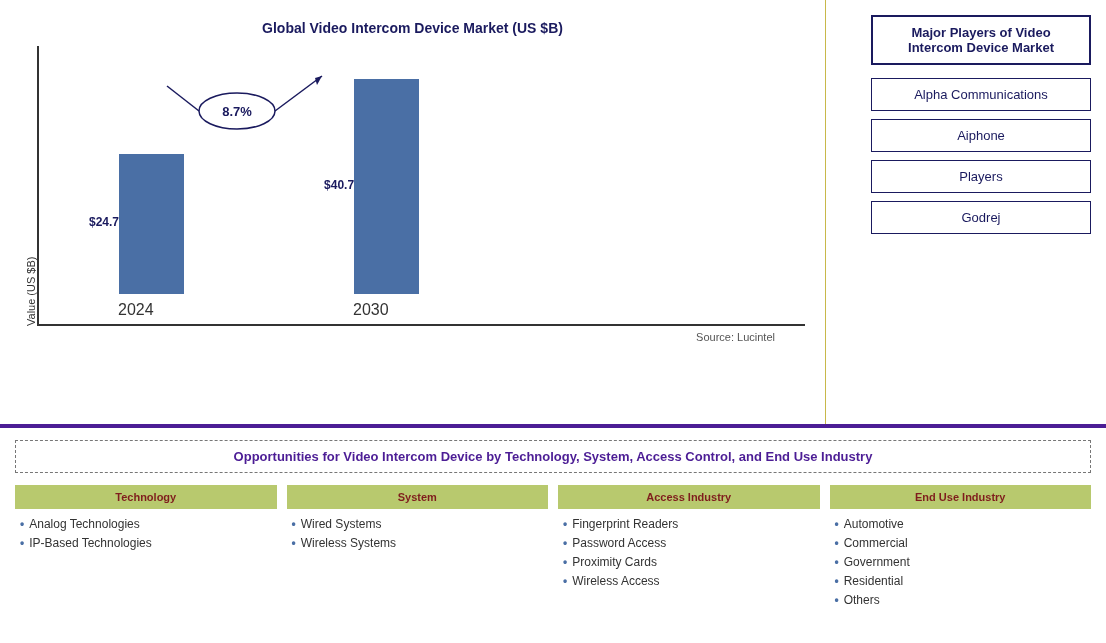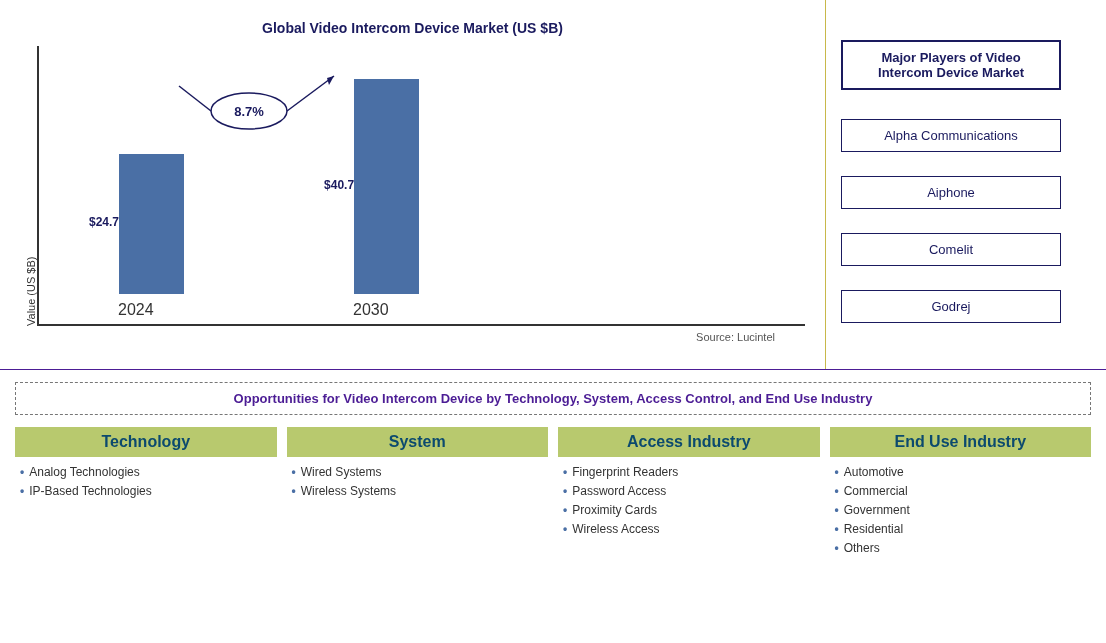--- a/index.html
+++ b/index.html
@@ -16,22 +16,22 @@
       width: 1106px;
       height: 643px;
       display: flex;
       flex-direction: column;
       background: #fff;
     }
 
     
     .top-section {
       display: flex;
-      height: 370px;
-      border-bottom: 1px solid #4c1d95;
+      height: 428px;
+      border-bottom: 4px solid #4c1d95;
     }
 
     
     .chart-area {
       flex: 1;
       padding: 20px 20px 10px 20px;
       position: relative;
       border-right: 1px solid #c8b84a;
     }
 
@@ -113,23 +113,22 @@
       margin-top: 5px;
       padding-right: 30px;
     }
 
     
     .players-panel {
       width: 280px;
       padding: 15px 15px;
       display: flex;
       flex-direction: column;
-      align-items: flex-start;
-      gap: 24px;
-      margin-top: 25px;
+      align-items: flex-end;
+      gap: 8px;
     }
 
     .players-title {
       border: 2px solid #1a1a5e;
       padding: 8px 15px;
       text-align: center;
       font-size: 13px;
       font-weight: bold;
       color: #1a1a5e;
       width: 220px;
@@ -169,23 +168,23 @@
     .category-col {
       flex: 1;
       display: flex;
       flex-direction: column;
     }
 
     .category-header {
       background: #b8c96e;
       padding: 6px 10px;
       text-align: center;
-      font-size: 16px;
-      font-weight: bold;
-      color: #0c4a6e;
+      font-size: 11px;
+      font-weight: bold;
+      color: #7f1d1d;
       margin-bottom: 8px;
     }
 
     .category-items {
       font-size: 12px;
       color: #333;
       padding-left: 5px;
     }
 
     .category-item {
@@ -221,21 +220,21 @@
               <div class="bar" style="height:140px;"></div>
               <span class="bar-label">2024</span>
             </div>
 
             <div class="bar-group" style="margin-left:80px;">
               <div class="bar-value">$40.7</div>
               <div class="bar" style="height:215px;"></div>
               <span class="bar-label">2030</span>
             </div>
 
-            <div style="position:absolute; top:10px; left:120px;">
+            <div style="position:absolute; top:10px; left:108px;">
               <svg width="200" height="100" overflow="visible">
 
                 <ellipse cx="90" cy="55" rx="38" ry="18" fill="none" stroke="#1a1a5e" stroke-width="1.5"></ellipse>
                 <text x="90" y="60" text-anchor="middle" font-size="13" font-weight="bold" fill="#1a1a5e">8.7%</text>
 
                 <line x1="128" y1="55" x2="175" y2="20" stroke="#1a1a5e" stroke-width="1.5"></line>
                 <polygon points="175,20 168,22 170,29" fill="#1a1a5e"></polygon>
 
                 <line x1="52" y1="55" x2="20" y2="30" stroke="#1a1a5e" stroke-width="1.5"></line>
               </svg>
@@ -246,21 +245,21 @@
       </div>
 
       <div class="source-text">Source: Lucintel</div>
     </div>
 
     <div class="players-panel">
       <div class="players-title">Major Players of Video Intercom Device Market</div>
 
       <div class="player-item">Alpha Communications</div>
       <div class="player-item">Aiphone</div>
-      <div class="player-item">Comelit</div>
+      <div class="player-item">Players</div>
       <div class="player-item">Godrej</div>
     </div>
 
   </div>
 
   <div class="bottom-section">
 
     <div class="opportunities-title">Opportunities for Video Intercom Device by Technology, System, Access Control, and End Use Industry</div>
 
     <div class="categories-row">

